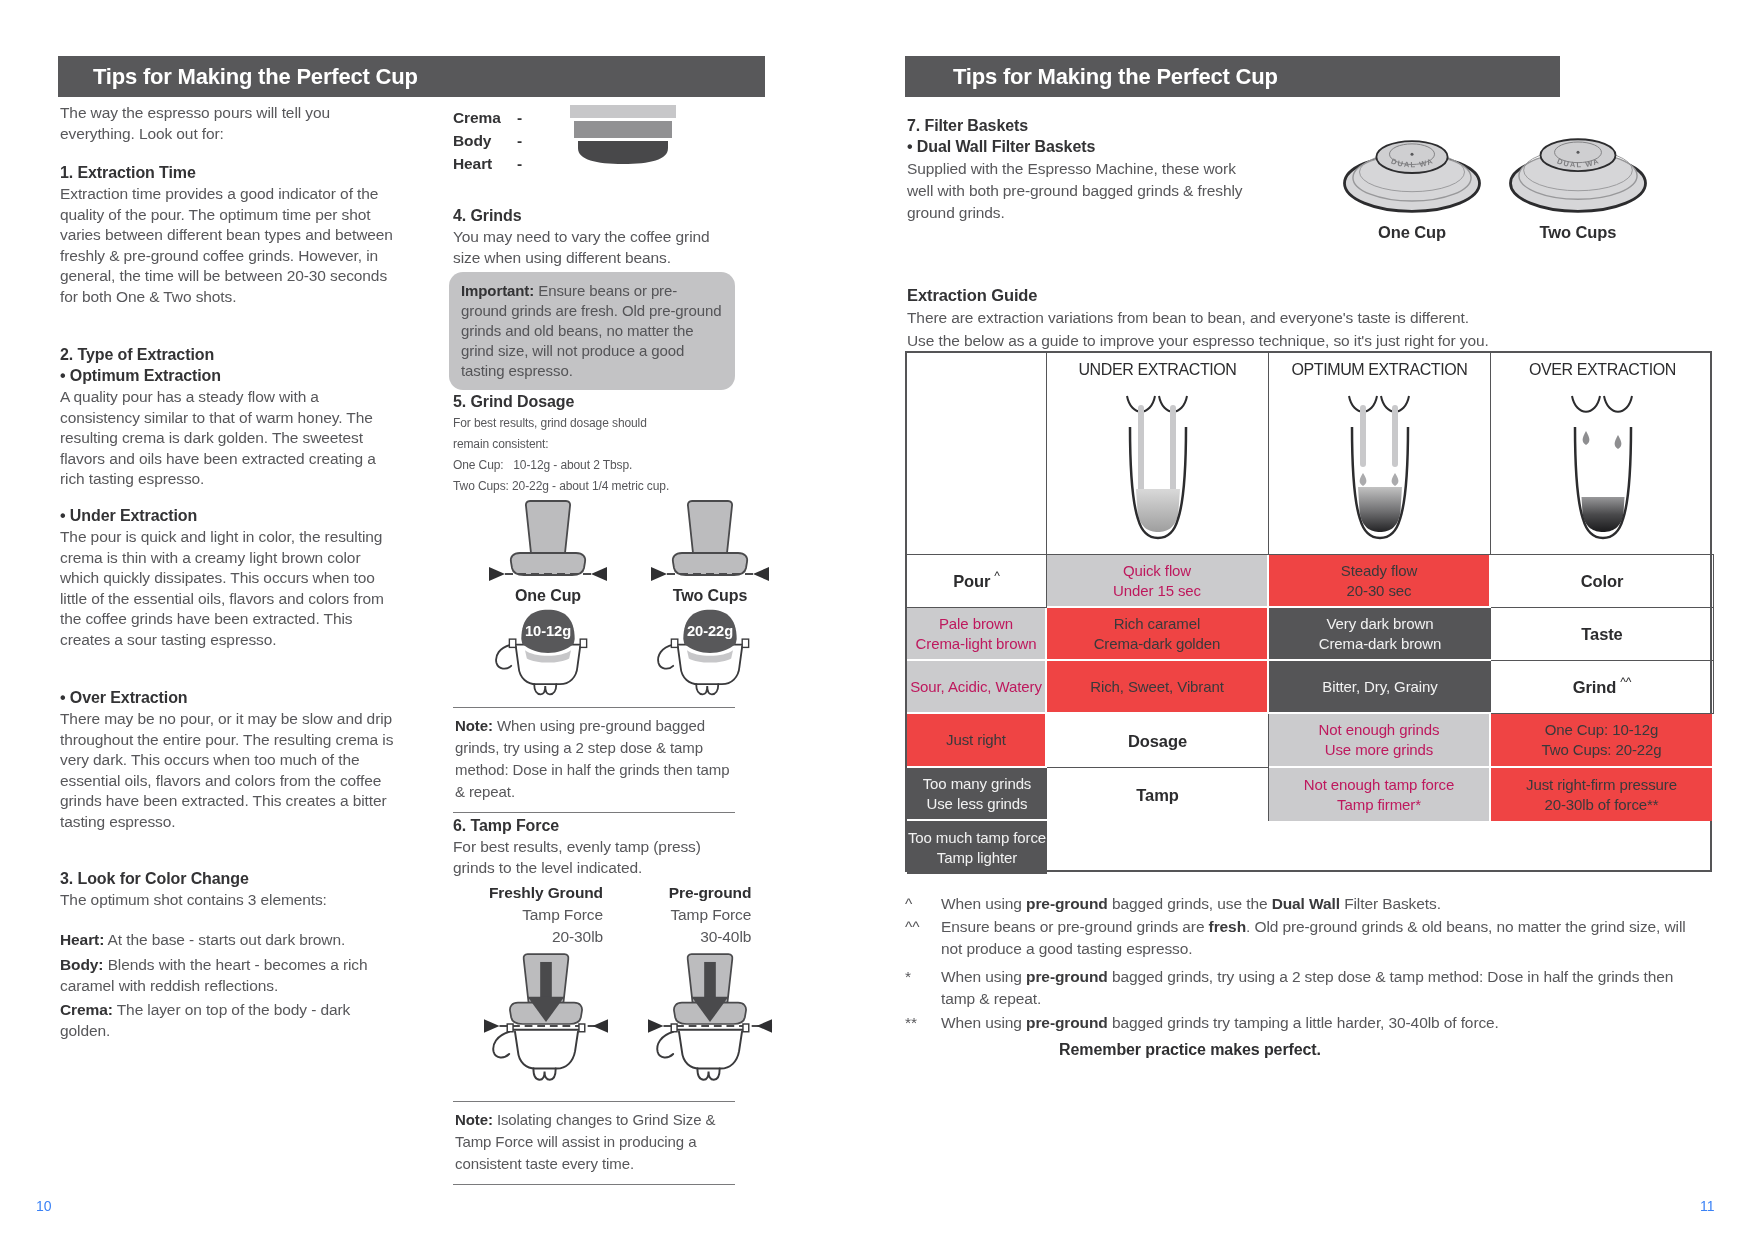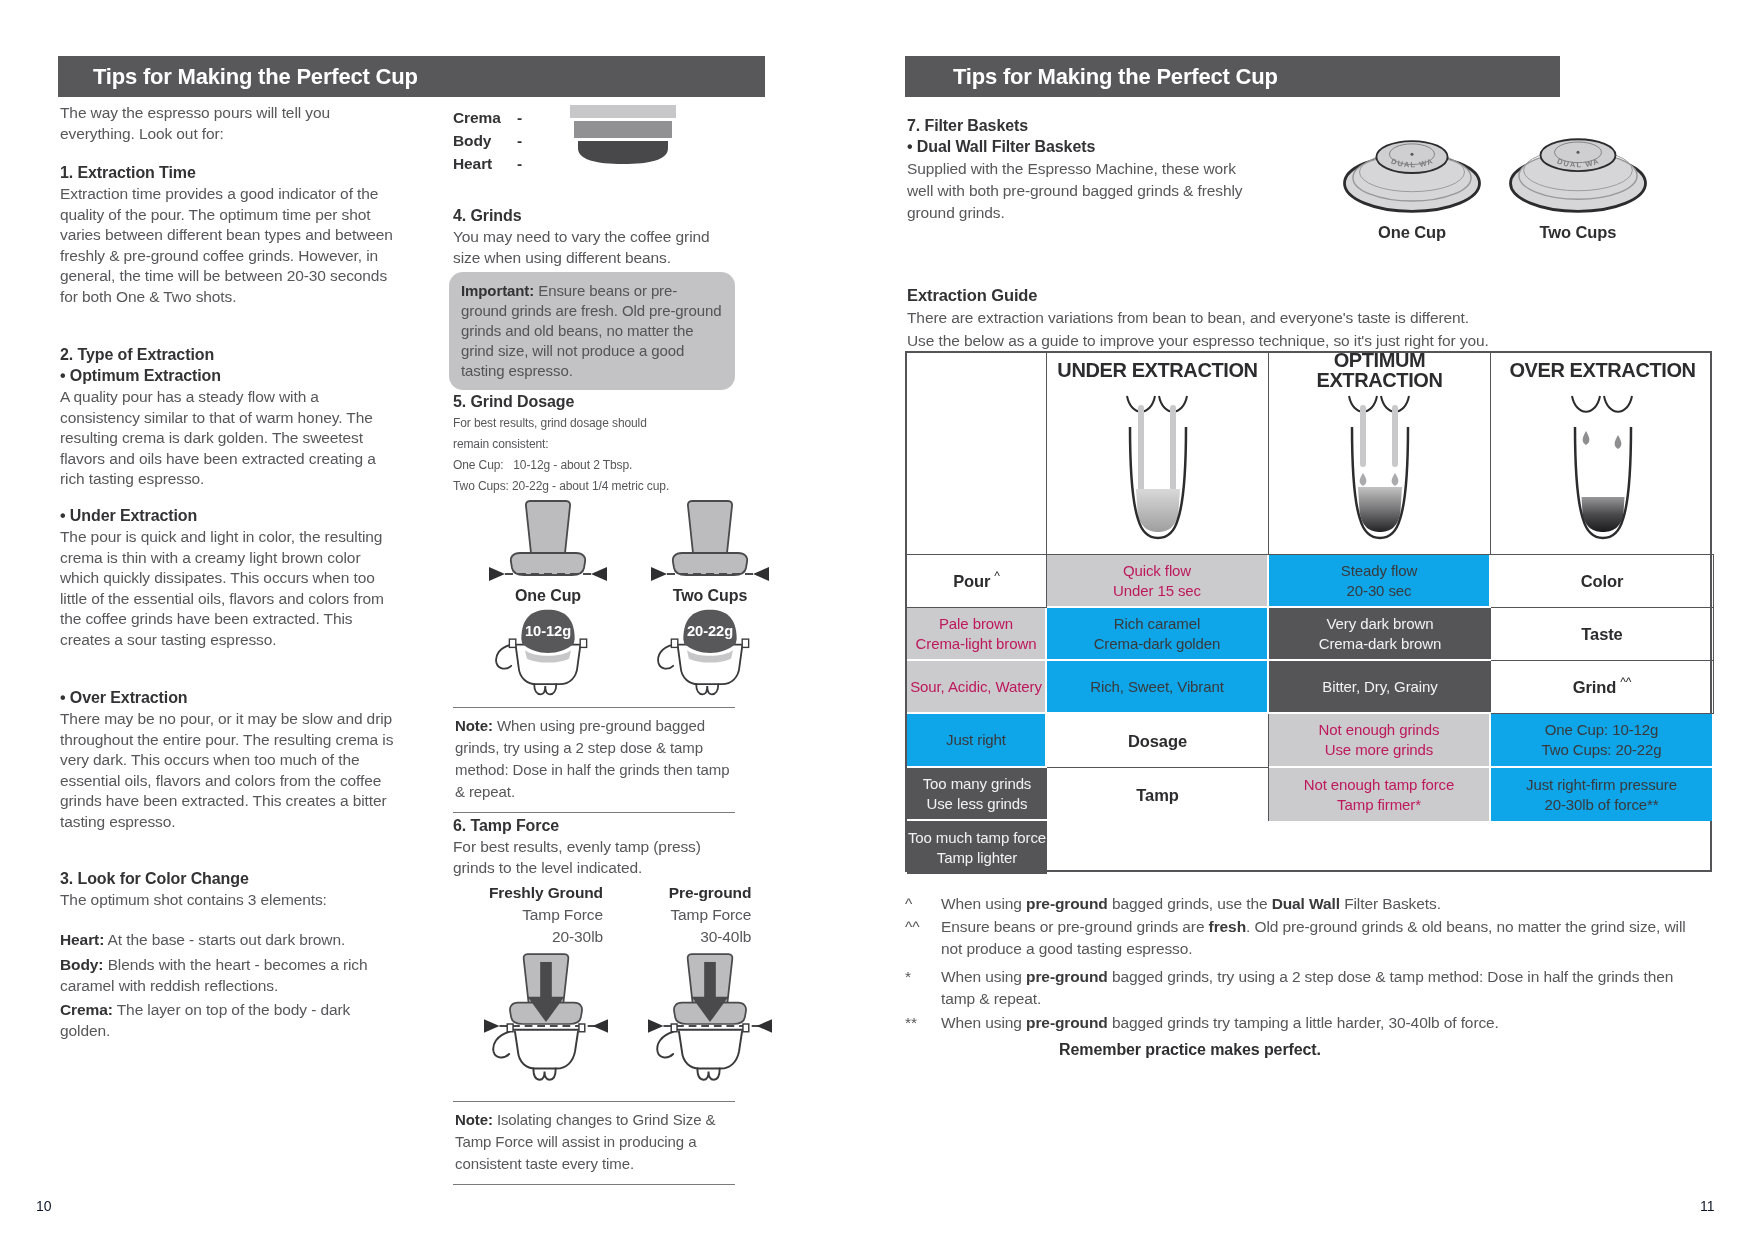--- a/index.html
+++ b/index.html
@@ -11,21 +11,21 @@
   }
   .abs{position:absolute}
   .bar{
     position:absolute;top:56px;height:41px;background:#58585a;color:#ffffff;
     font-weight:bold;font-size:22px;line-height:41px;letter-spacing:-0.2px;
   }
   .h1{font-weight:bold;color:#333335;font-size:16px;line-height:20px}
   .body-txt{color:#57575a}
   .pre{white-space:pre-wrap}
   .bold-lbl{font-weight:bold;color:#333335}
-  .pagenum{position:absolute;font-size:14px;color:#0f172a}
+  .pagenum{position:absolute;font-size:14px;color:#3b82f6}
   .imp-box{
     position:absolute;background:#c3c3c5;color:#545457;
     font-size:15px;line-height:20px;padding:9px 12px;box-sizing:border-box;border-radius:14px;
   }
   .note{
     position:absolute;border-top:1.5px solid #7a7a7c;border-bottom:1.5px solid #7a7a7c;
     font-size:15px;line-height:22px;padding:7px 0 9px 2px;box-sizing:border-box;color:#57575a;
   }
   .diagram-group{position:absolute;display:flex;flex-direction:column;align-items:center}
   .diagram-label{font-weight:bold;color:#2f2f31;font-size:16px;line-height:20px;text-align:center}
@@ -34,26 +34,26 @@
   .basket-label{position:absolute;width:150px;text-align:center;font-weight:bold;color:#2f2f31;font-size:16.5px}
   
   .grid{
     position:absolute;left:905px;top:351px;width:807px;height:521px;
     display:grid;grid-template-columns:140px 222px 222px 223px;
     grid-template-rows:33px 169px 53px 53px 53px 54px 53px 53px;
     border:2px solid #555557;box-sizing:border-box;background:#fff;
   }
   .cell{display:flex;flex-direction:column;justify-content:center;align-items:center;text-align:center;box-sizing:border-box;font-size:15px;line-height:20px}
   .cell span:empty{display:none}
-  .hd{font-weight:bold;font-size:20px;color:#2c2c2e;letter-spacing:-0.4px;border-right:1.5px solid #555557}
+  .hd{font-weight:normal;font-size:16px;color:#2c2c2e;letter-spacing:-0.4px;border-right:1.5px solid #555557}
   .imgc{border-right:1.5px solid #555557;border-bottom:1.5px solid #555557;justify-content:flex-start;padding-top:5px}
   .lab{font-weight:bold;font-size:16.5px;color:#2c2c2e;border-right:1.5px solid #555557;border-bottom:1.5px solid #555557;flex-direction:row}
   .lab .sup{font-weight:normal;font-size:12px;margin-left:4px;transform:translateY(-5px);color:#2c2c2e}
   .cu{background:#cbcbcd;color:#be185d;border-right:2px solid #fff;border-bottom:2px solid #fff}
-  .co{background:#0ea5e9;color:#39393b;border-right:2px solid #fff;border-bottom:2px solid #fff}
+  .co{background:#ef4444;color:#39393b;border-right:2px solid #fff;border-bottom:2px solid #fff}
   .cv{background:#555557;color:#f2f2f2;border-bottom:2px solid #fff}
   .lr{border-bottom:none !important}
   .nr{border-right-width:0}
   
   .fn{position:absolute;left:905px;width:800px;font-size:15.5px;line-height:22px;color:#57575a;padding-left:36px;box-sizing:border-box}
   .fn .m{display:inline-block;width:36px;margin-left:-36px;color:#57575a}
   .fn b, .seg-b{font-weight:bold;color:#3a3a3c}
   .remember{position:absolute;left:905px;top:1040px;width:570px;text-align:center;font-weight:bold;font-size:16px;color:#2f2f31}
 </style>
 </head>

